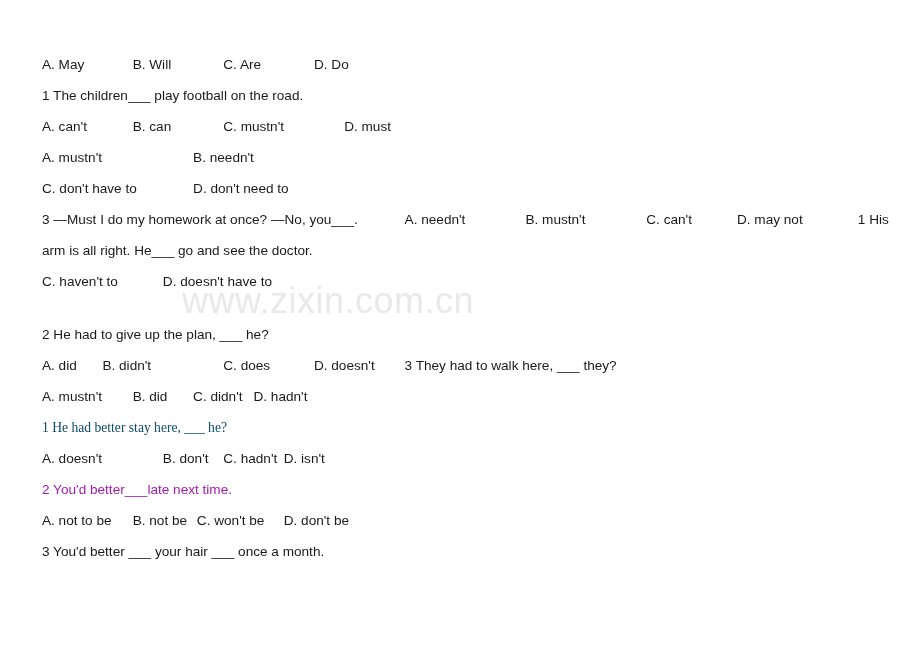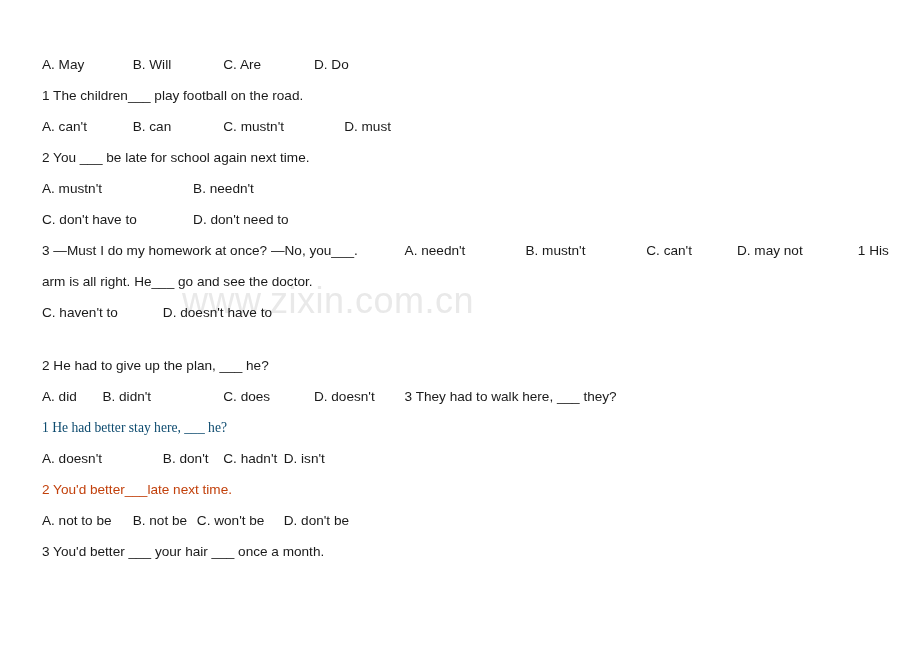--- a/index.html
+++ b/index.html
@@ -61,27 +61,27 @@
 <body>
 
 <div id="page" style="background: rgb(255, 255, 255);">
 
   <div id="watermark" style="color: rgb(233, 233, 233);">www.zixin.com.cn</div>
 
   <div id="content">
     <p class="line" style="color: rgb(26, 26, 26);">A. May		B. Will		C. Are		D. Do</p>
     <p class="line" style="color: rgb(26, 26, 26);">1 The children___ play football on the road.</p>
     <p class="line" style="color: rgb(26, 26, 26);">A. can't		B. can		C. mustn't		D. must</p>
-    <p class="line" style="color: rgb(26, 26, 26);">2 You ___ be late for school again next time.</p>
     <p class="line" style="color: rgb(26, 26, 26);">A. mustn't			B. needn't</p>
     <p class="line" style="color: rgb(26, 26, 26);">C. don't have to		D. don't need to</p>
     <p class="line wrap" style="color: rgb(26, 26, 26);">3 —Must I do my homework at once? —No, you___.		A. needn't		B. mustn't		C. can't		D. may not		1 His arm is all right. He___ go and see the doctor.</p>
     <p class="line" style="color: rgb(26, 26, 26);">C. haven't to		D. doesn't have to</p>
     <p class="line" style="color: rgb(26, 26, 26); margin-top: 22px;">2 He had to give up the plan, ___ he?</p>
     <p class="line" style="color: rgb(26, 26, 26);">A. did	B. didn't			C. does		D. doesn't	3 They had to walk here, ___ they?</p>
+    <p class="line" style="color: rgb(26, 26, 26);">A. mustn't	B. did	C. didn't	D. hadn't</p>
     <p class="line" style="color: #0c4a6e; font-family: Liberation Serif, serif;">1 He had better stay here, ___ he?</p>
     <p class="line" style="color: rgb(26, 26, 26);">A. doesn't		B. don't	C. hadn't	D. isn't</p>
-    <p class="line" style="color: #c2410c;">2 You'd better___late next time.</p>
+    <p class="line" style="color: #a21caf;">2 You'd better___late next time.</p>
     <p class="line" style="color: rgb(26, 26, 26);">A. not to be	B. not be	 C. won't be	D. don't be</p>
     <p class="line" style="color: rgb(26, 26, 26);">3 You'd better ___ your hair ___ once a month.</p>
   </div>
 
 </div>
 
 </body></html>

